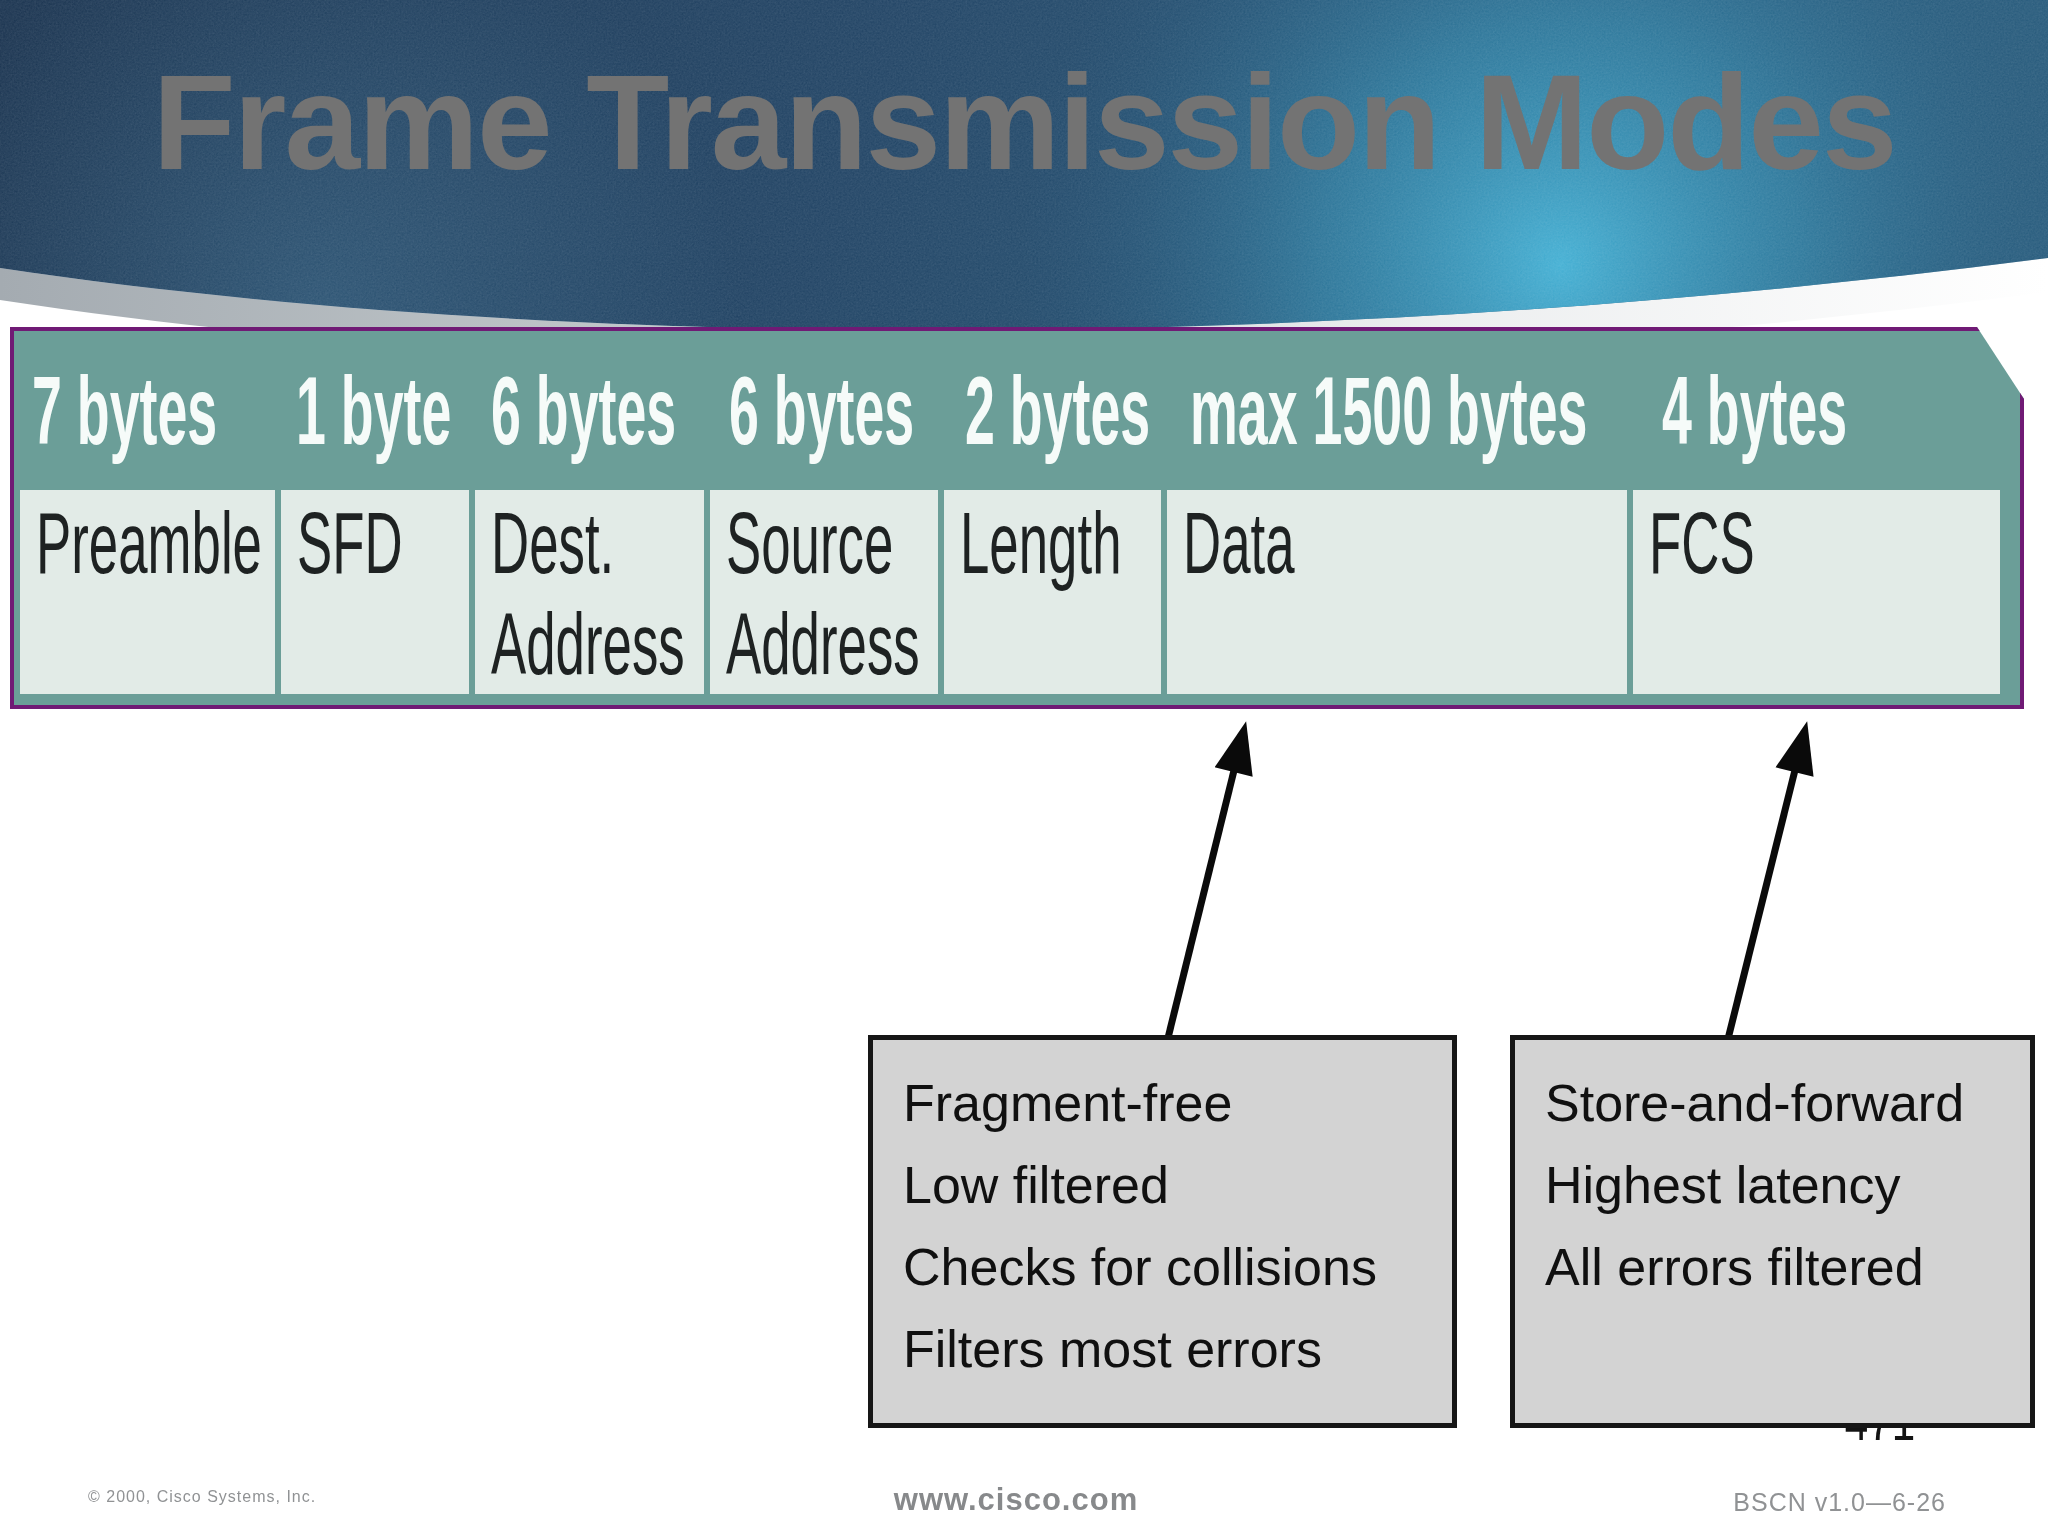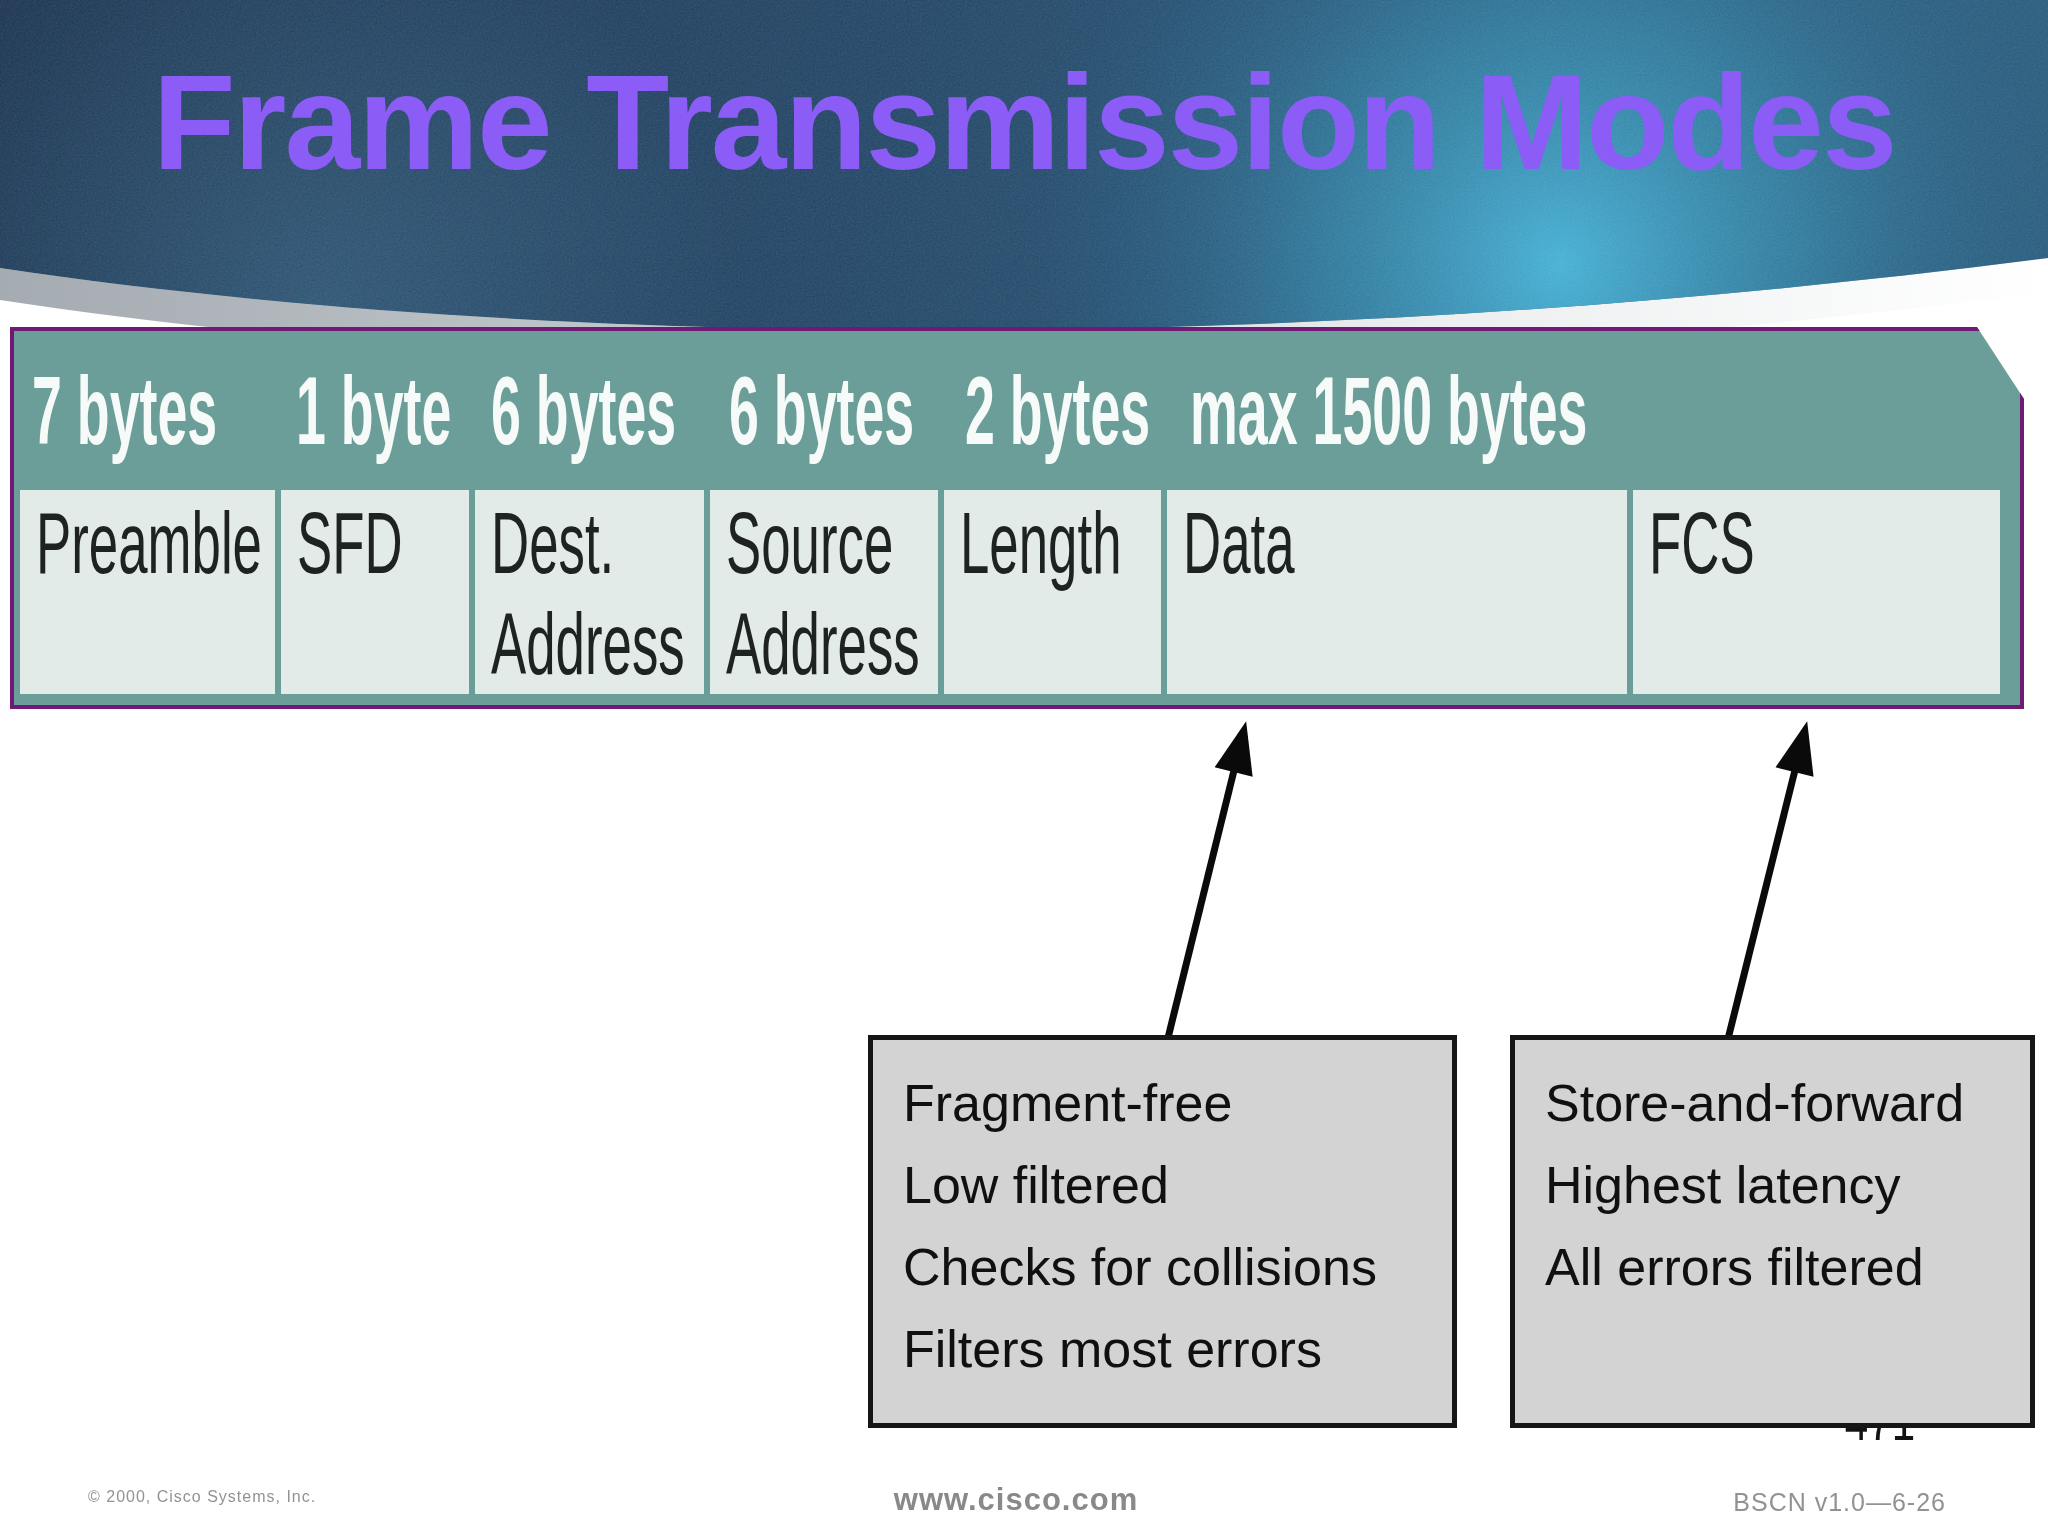--- a/index.html
+++ b/index.html
@@ -9,21 +9,21 @@
     font-family:"Liberation Sans","DejaVu Sans",sans-serif;
   }
   .page{position:absolute;inset:0;}
 
   
   .banner{position:absolute;left:0;top:0;width:2048px;height:420px;display:block;}
   .title{
     position:absolute;left:50%;top:44px;transform:translateX(-50%);
     margin:0;white-space:nowrap;
     font-size:136px;font-weight:bold;letter-spacing:-2px;
-    color:#8b5cf6;z-index:3;
+    color:#737373;z-index:3;
   }
 
   
   .frame-table{
     position:absolute;left:10px;top:327px;width:2014px;height:382px;
     background:var(--teal,#6b9e98);
     border:4px solid #701a75;box-sizing:border-box;
     clip-path:polygon(0 0, calc(100% - 47px) 0, 100% 72px, 100% 100%, 0 100%);
     z-index:2;
   }
@@ -128,20 +128,23 @@
         </div>
         <div class="ft-cell" style="width: 11.77%;">
           <span class="cond">6 bytes</span>
         </div>
         <div class="ft-cell" style="width: 11.22%;">
           <span class="cond">2 bytes</span>
         </div>
         <div class="ft-cell" style="width: 23.49%;">
           <span class="cond">max 1500 bytes</span>
         </div>
+        <div class="ft-cell" style="width: 18.76%;">
+          <span class="cond">4 bytes</span>
+        </div>
       </div>
     <div class="ft-row ft-fields" id="fieldRow">
         <div class="ft-cell" style="width: 13.16%; border-left-width: 6px;">
           <span class="cond2">Preamble</span>
         </div>
         <div class="ft-cell" style="width: 9.73%;">
           <span class="cond2">SFD</span>
         </div>
         <div class="ft-cell" style="width: 11.87%;">
           <span class="cond2">Dest. Address</span>

